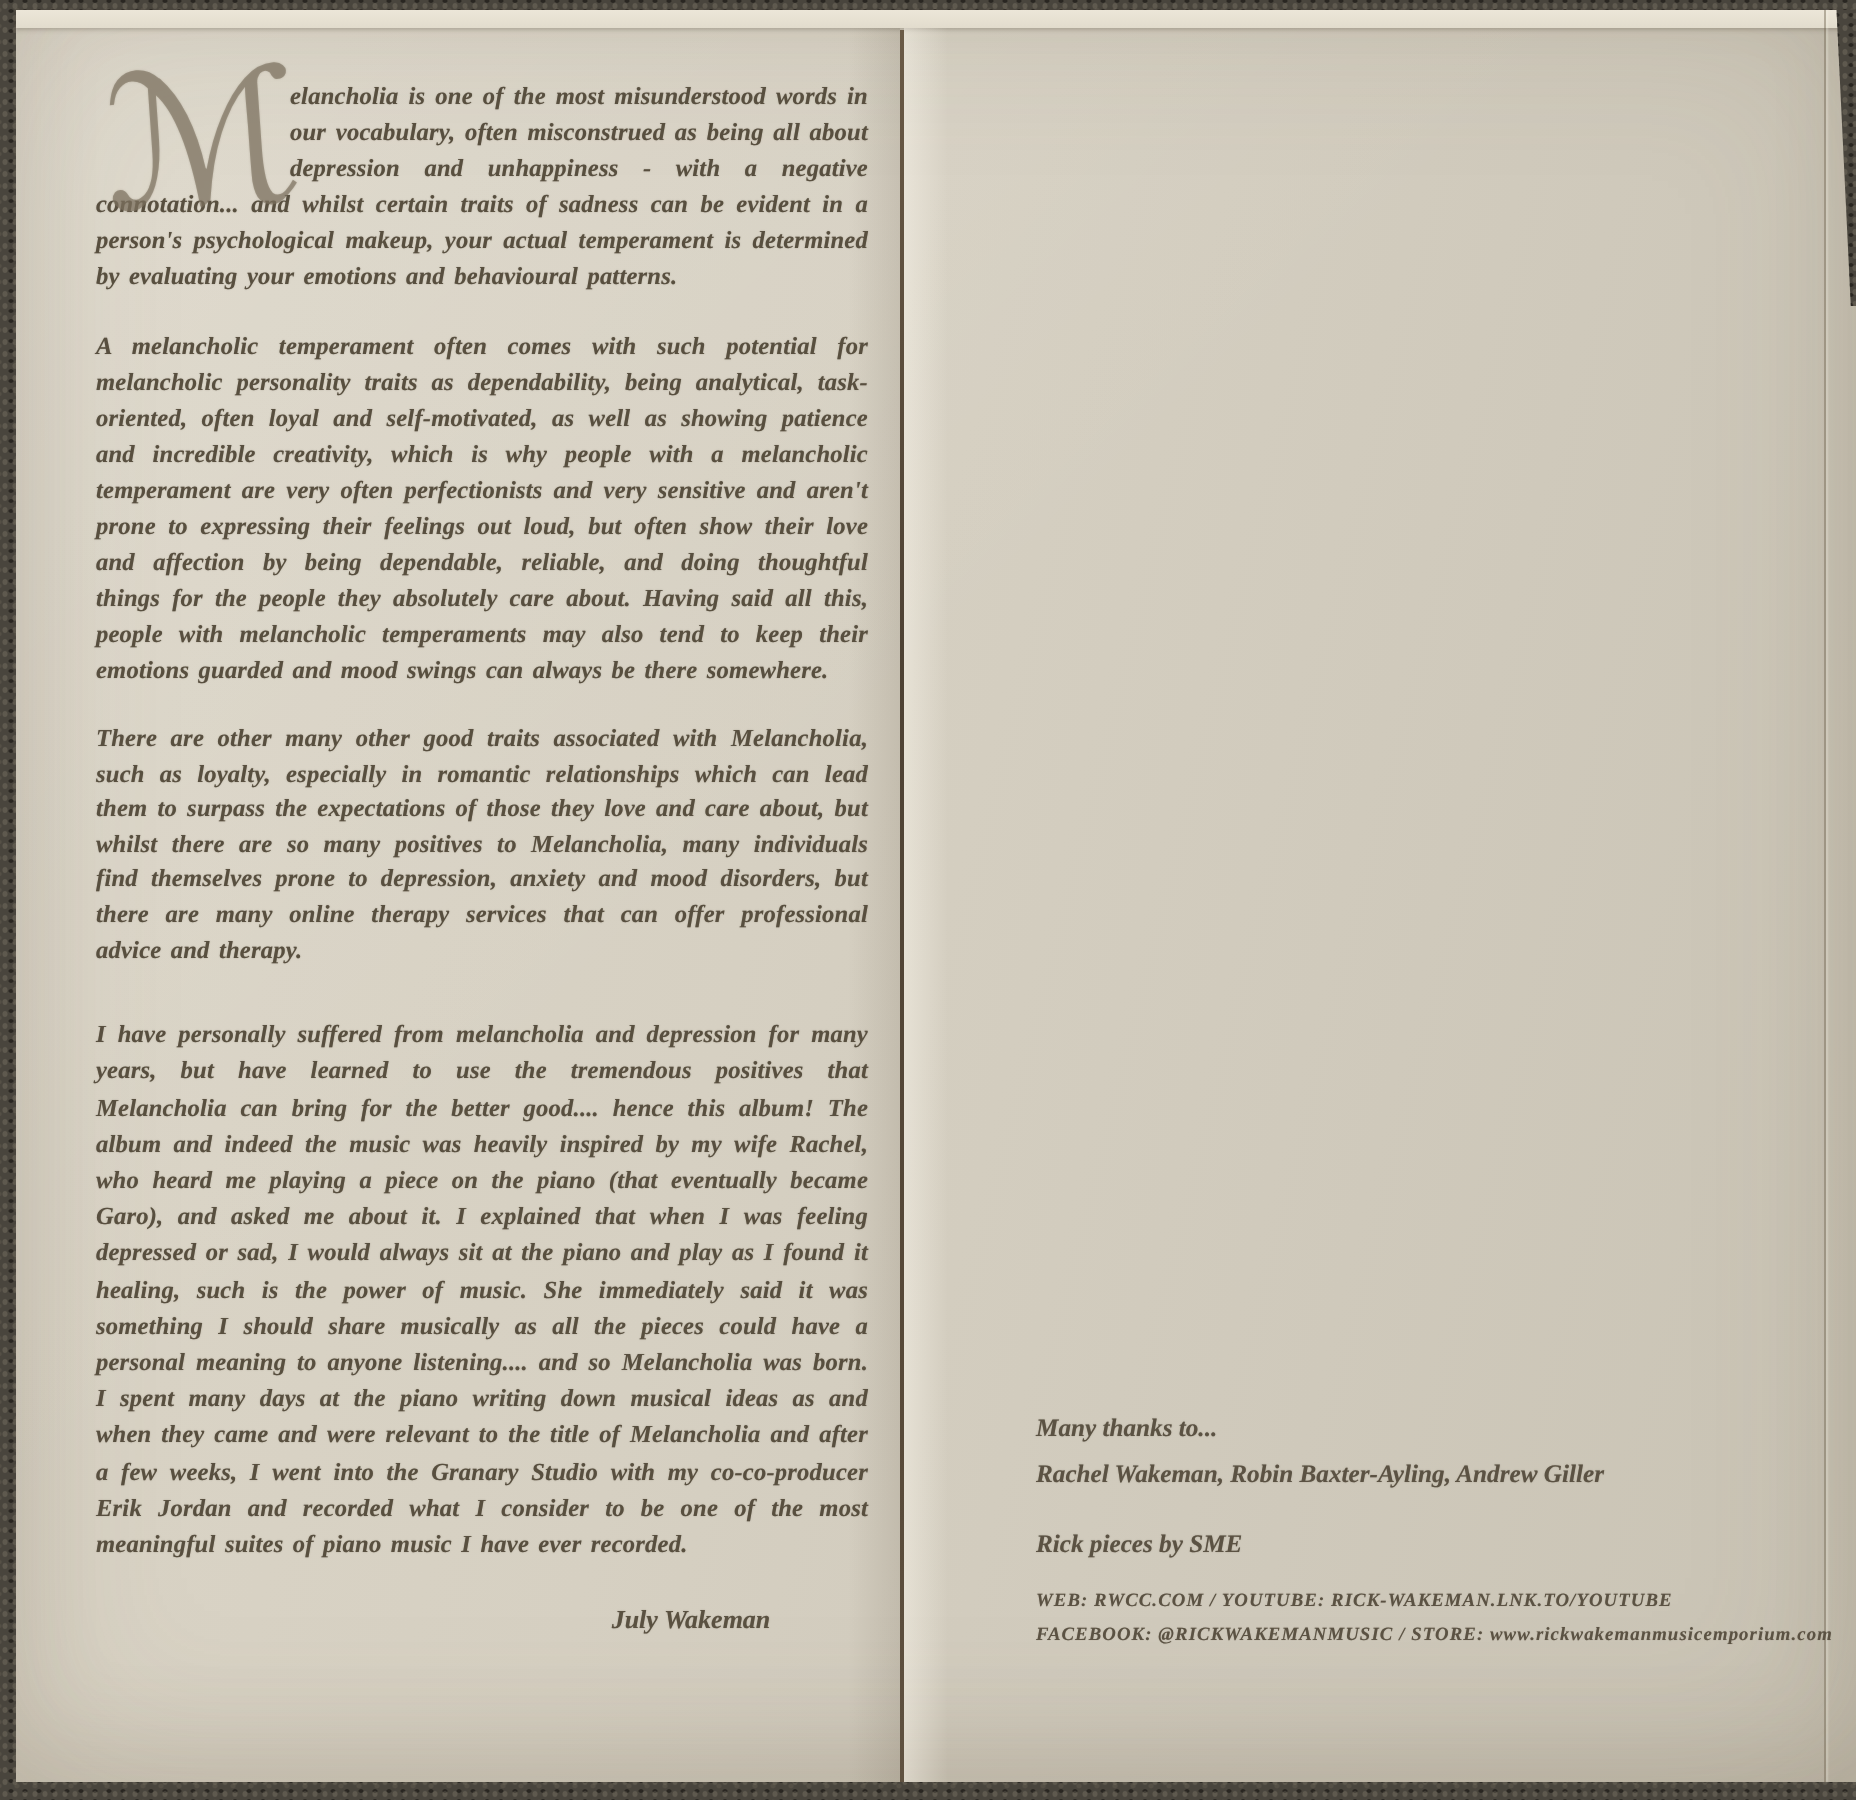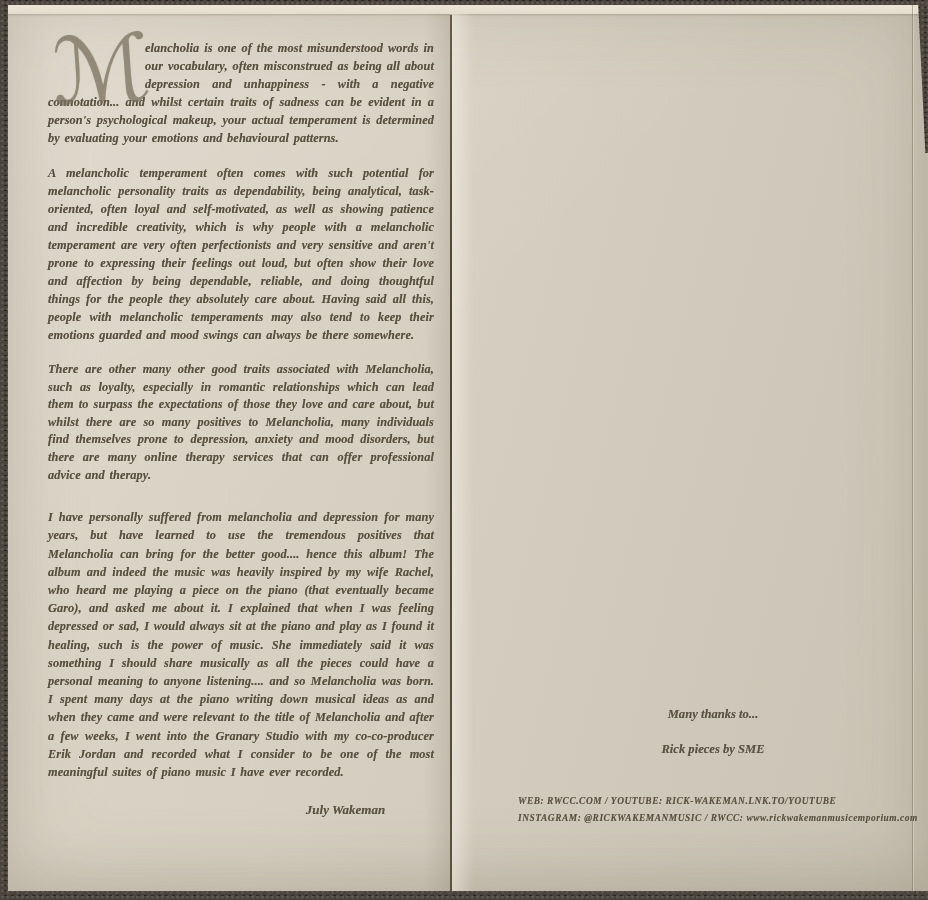--- a/index.html
+++ b/index.html
@@ -81,21 +81,20 @@
     position:absolute; left:210px; top:760px; width:175px;
     font:italic 700 13px/22px "Liberation Serif", serif;
     color:#5a5141; text-align:center;
     text-shadow:0 0 .6px rgba(88,79,63,.5);
   }
   .thanks-block{
     position:absolute; left:10px; top:698px; width:390px;
     font:italic 700 12.6px/23px "Liberation Serif", serif;
     color:#5b5243;
     text-shadow:0 0 .6px rgba(88,79,63,.5);
-    text-align:center;
   }
   .photo-credit{margin-top:12px;}
   .links-block{
     position:absolute; left:10px; top:788px; width:400px;
     font:italic 700 9.4px/17.2px "Liberation Serif", serif;
     color:#5b5243; letter-spacing:.55px;
     text-shadow:0 0 .5px rgba(88,79,63,.45);
   }
 </style>
 </head>
@@ -117,23 +116,24 @@
     </div>
 
     <div class="fold-shade"></div>
     <div class="fold-highlight"></div>
     <div class="fold-line"></div>
     <div class="right-crease"></div>
 
     <div class="right-page">
       <div class="thanks-block">
         <div>Many thanks to...</div>
+        <div>Rachel Wakeman, Robin Baxter-Ayling, Andrew Giller</div>
         <div class="photo-credit">Rick pieces by SME</div>
       </div>
       <div class="links-block">
         <div>WEB: RWCC.COM / YOUTUBE: RICK-WAKEMAN.LNK.TO/YOUTUBE</div>
-        <div>INSTAGRAM: @RICKWAKEMANMUSIC / RWCC: www.rickwakemanmusicemporium.com</div>
+        <div>FACEBOOK: @RICKWAKEMANMUSIC / STORE: www.rickwakemanmusicemporium.com</div>
       </div>
     </div>
 
     <div class="carpet-corner"></div>
   </div>
 </div>
 
 </body></html>

